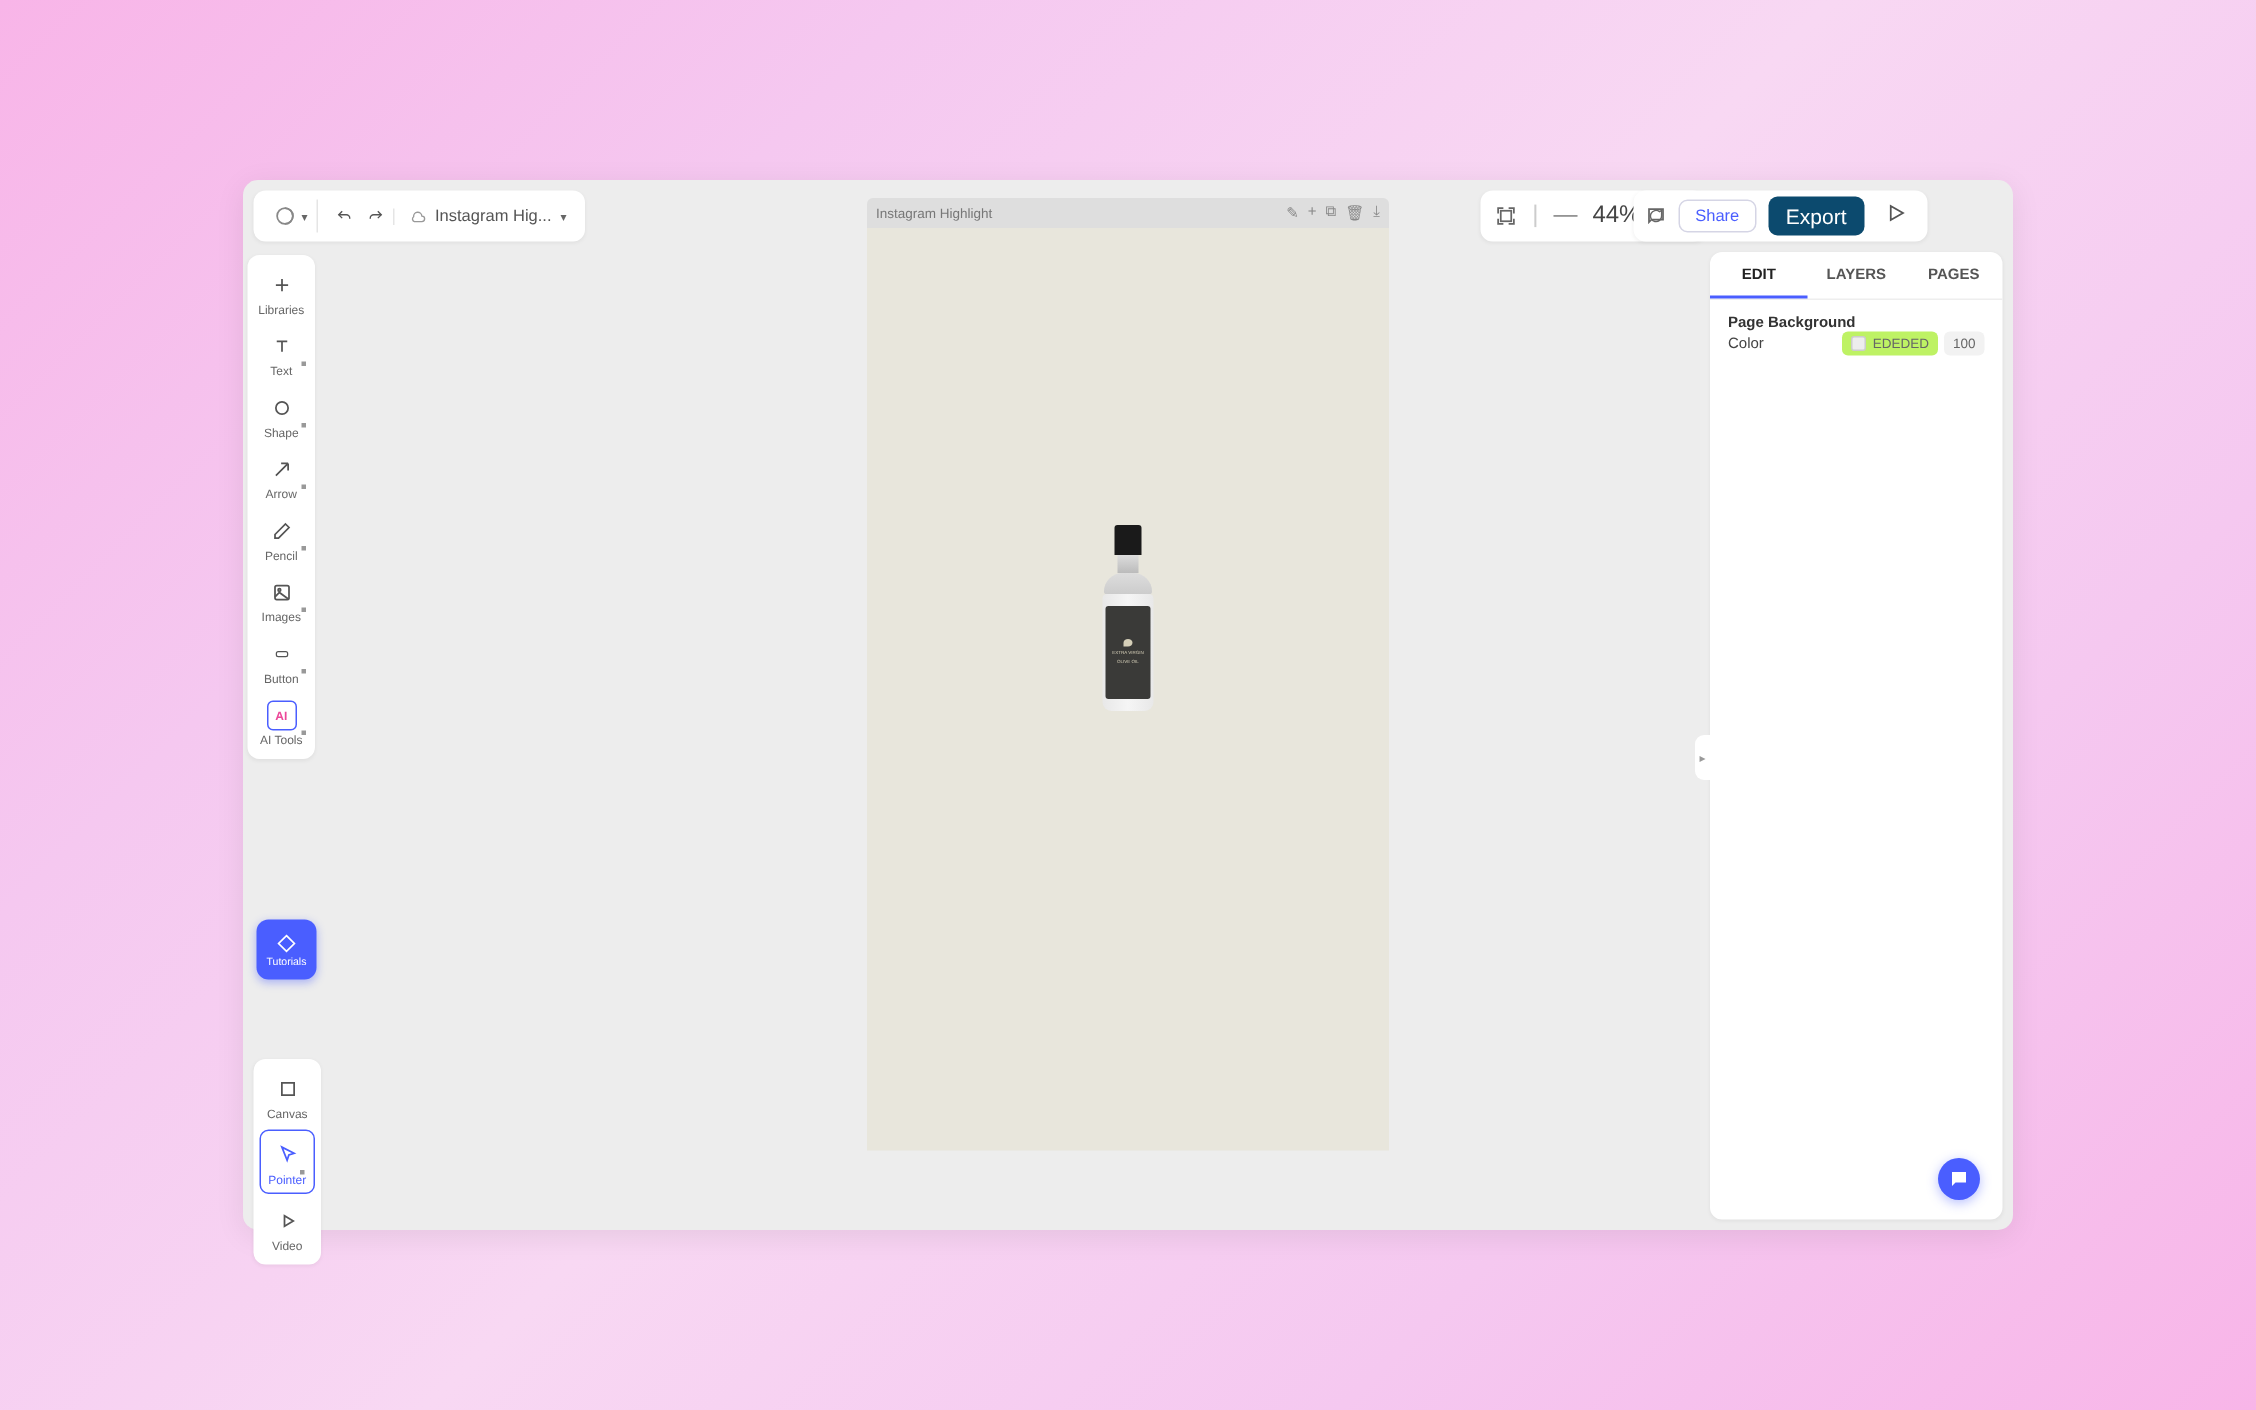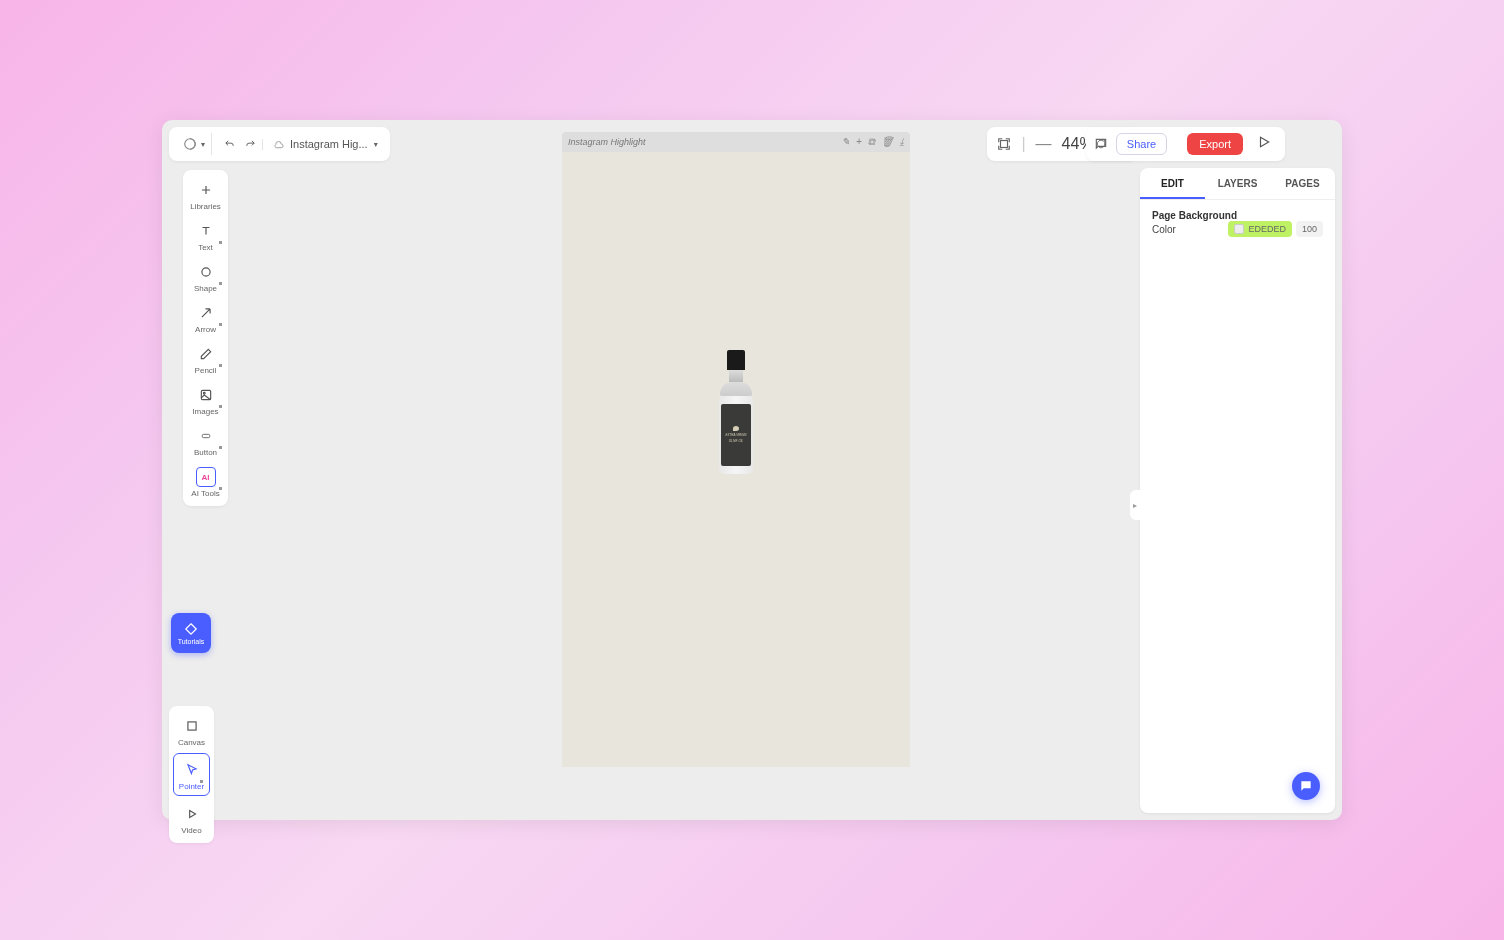--- a/index.html
+++ b/index.html
@@ -40,21 +40,21 @@
   cursor: pointer;
   border-right: 1px solid #e5e5e5;
   margin-right: 6px;
 }
 .undo-redo { display:flex; gap:10px; padding:0 6px; border-right: 1px solid #e5e5e5; margin-right:6px; }
 .doc-name { display:flex; align-items:center; gap:6px; font-size:11px; color:#555; padding:0 4px; }
 
 
 .toolbar {
   position: absolute;
-  left: 21px; top: 50px;
+  left: 3px; top: 50px;
   width: 45px;
   background: #fff;
   border-radius: 8px;
   padding: 4px 0;
   box-shadow: 0 1px 3px rgba(0,0,0,0.06);
   display:flex; flex-direction:column;
 }
 .tool-item {
   display:flex; flex-direction:column; align-items:center;
   padding: 6px 0 4px;
@@ -87,22 +87,22 @@
   border-radius:8px;
   padding: 4px 0;
   box-shadow: 0 1px 3px rgba(0,0,0,0.06);
   display:flex; flex-direction:column;margin-top:43px;
 }
 .pointer-active { border:1px solid #4a5eff; border-radius:6px; margin:2px 4px; }
 
 
 .canvas-area {
   position:absolute;
-  left:400px; top:12px;
-  width:348px; height:635px;font-style:italic;
+  left:416px; top:12px;
+  width:348px; height:635px;
 }
 .canvas-header {
   background:#dedede;
   border-radius:4px 4px 0 0;
   height:20px;
   display:flex;
   align-items:center;
   justify-content:space-between;
   padding:0 6px;
   font-size:9px;
@@ -191,27 +191,26 @@
 }
 .share-btn {
   font-size:11px;
   color:#4a5eff;
   border:1px solid #d5d5e5;
   border-radius:6px;
   padding:4px 10px;
   cursor:pointer;
 }
 .export-btn {
-  font-size:11px;
+  font-size:14px;
   color:#fff;
-  background:#ef4444;
+  background:#0c4a6e;
   border-radius:6px;
   padding:5px 12px;
   cursor:pointer;
-  margin-left:12px;
 }
 .play-btn { padding:4px 6px; cursor:pointer; color:#555; }
 
 
 .right-panel {
   position:absolute;
   top:48px; right:7px; bottom:7px;
   width:195px;
   background:#fff;
   border-radius:8px;

